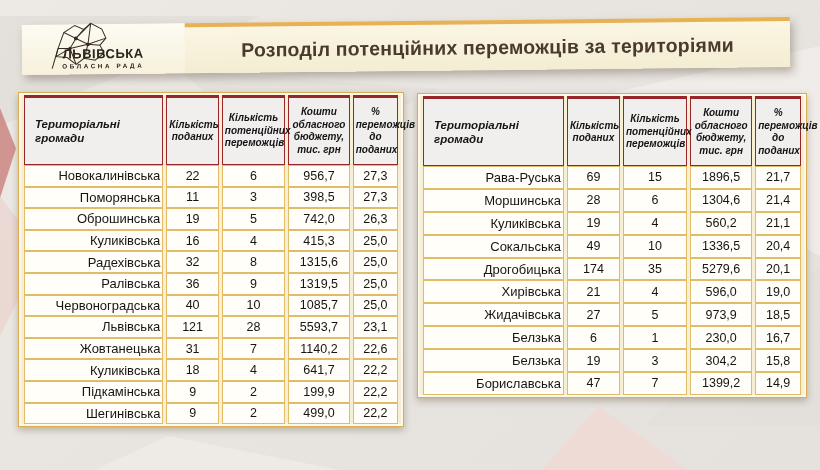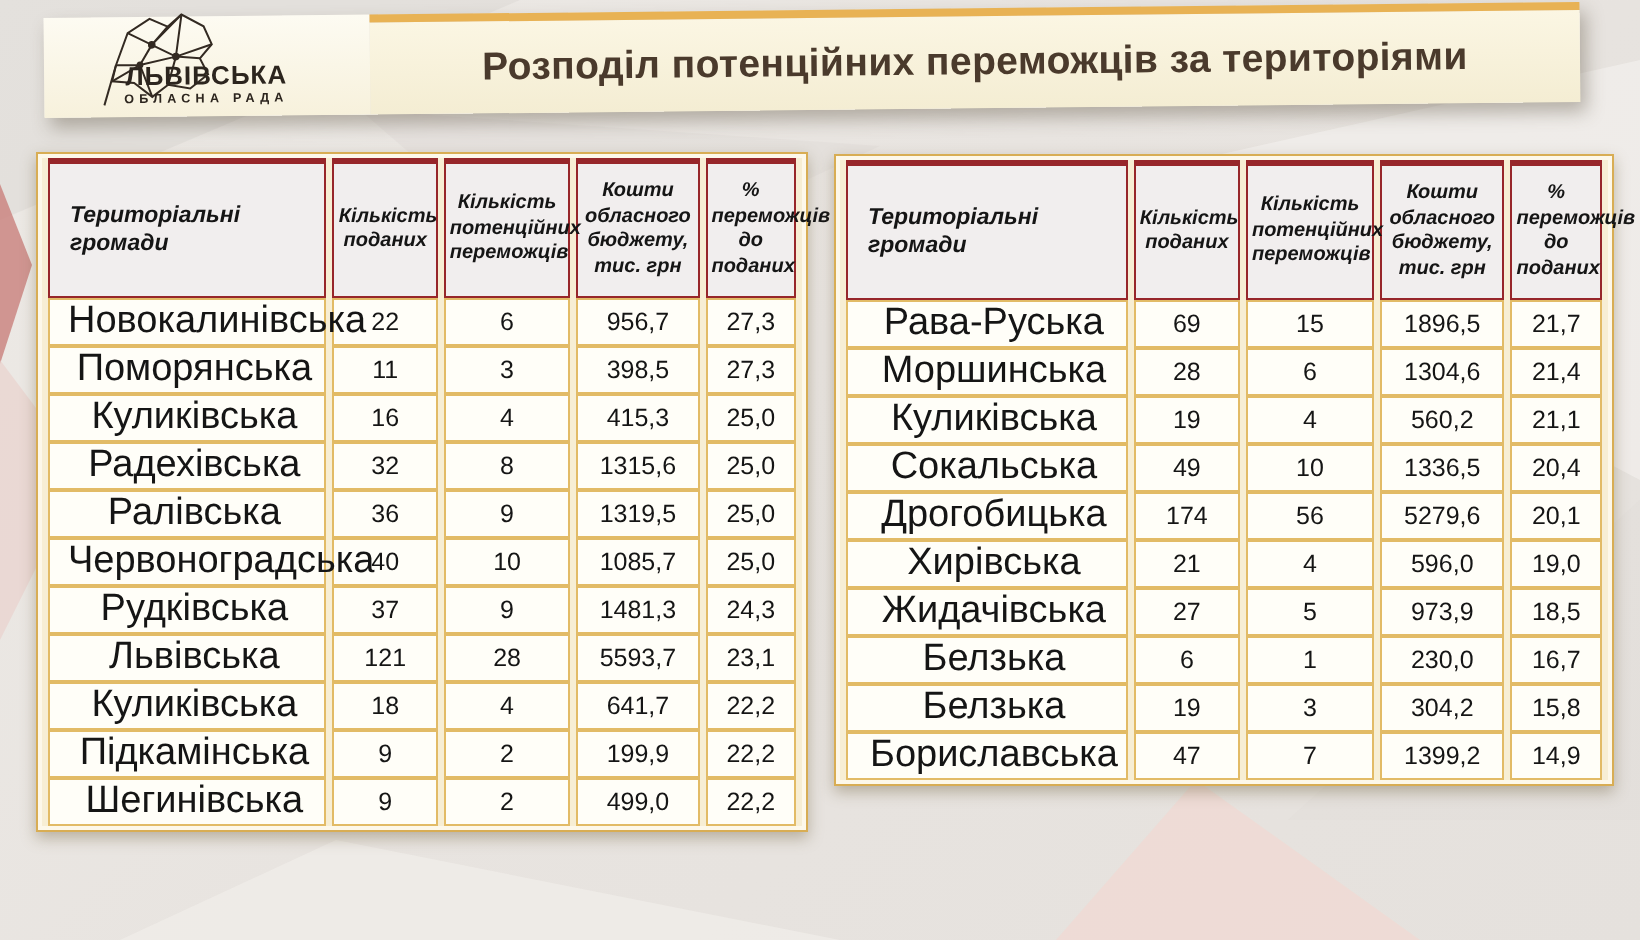--- a/index.html
+++ b/index.html
@@ -1,21 +1,21 @@
 <!DOCTYPE html>
 <html><head>
 <meta charset="utf-8">
 <style>
   html,body{margin:0;padding:0;}
   body{
     width:820px;height:470px;overflow:hidden;position:relative;
     font-family:"Liberation Sans",sans-serif;
     background:linear-gradient(135deg,#edeae6 0%,#e8e4e0 45%,#e5e1dd 100%);
   }
-  .stage{position:absolute;inset:0;}
+  .stage{position:absolute;inset:0;margin-top:16px;}
   
   .poly{position:absolute;pointer-events:none;}
   .p1{left:0;top:0;width:260px;height:110px;background:#ddd9d5;clip-path:polygon(0 0,100% 0,0 100%);opacity:.55;}
   .p2{left:540px;top:30px;width:280px;height:210px;background:#f2efec;clip-path:polygon(100% 0,100% 100%,0 30%);opacity:.7;}
   .p3{left:430px;top:390px;width:280px;height:80px;background:#f0d9d3;clip-path:polygon(35% 100%,60% 0,100% 100%);opacity:.8;}
   .p4{left:0;top:92px;width:16px;height:90px;background:#c97f7c;clip-path:polygon(0 0,100% 45%,0 100%);opacity:.8;}
   .p5{left:0;top:180px;width:60px;height:140px;background:#e9cfc9;clip-path:polygon(0 0,70% 40%,0 100%);opacity:.6;}
   .p6{left:60px;top:420px;width:360px;height:50px;background:#f1eeea;clip-path:polygon(0 100%,30% 0,100% 100%);opacity:.7;}
   .p7{left:600px;top:250px;width:220px;height:160px;background:#e2ded9;clip-path:polygon(100% 0,100% 100%,20% 100%);opacity:.5;}
   .p8{left:180px;top:55px;width:260px;height:90px;background:#dcd8d4;clip-path:polygon(0 0,100% 20%,40% 100%);opacity:.35;}
@@ -57,21 +57,21 @@
   th{
     background:#f1eeee;border:1px solid #97262a;border-top-width:3px;
     font-style:italic;font-weight:bold;font-size:10px;line-height:1.25;
     color:#151515;height:62px;vertical-align:middle;padding:2px 2px;text-align:center;
   }
   th:first-child{text-align:left;padding-left:10px;font-size:11.5px;}
   td{
     background:#fffef8;border:1px solid #e2bb66;
     font-size:12.5px;color:#151515;text-align:center;padding:0 2px;
   }
-  td:first-child{text-align:center;padding-left:9px;font-size:19px;}
+  td:first-child{text-align:right;padding-left:9px;font-size:13px;}
   .tbl-left td{height:19.6px;}
   .tbl-right td{height:20.9px;}
   col.c1{width:38.5%;} col.c2{width:14.5%;} col.c3{width:17.5%;} col.c4{width:17%;} col.c5{width:12.5%;}
 </style>
 </head>
 <body>
 
 <div class="stage">
 
   <div class="poly p1"></div>
@@ -132,20 +132,27 @@
             <td>27,3</td>
           </tr>
           <tr>
             <td>Поморянська</td>
             <td>11</td>
             <td>3</td>
             <td>398,5</td>
             <td>27,3</td>
           </tr>
           <tr>
+            <td>Оброшинська</td>
+            <td>19</td>
+            <td>5</td>
+            <td>742,0</td>
+            <td>26,3</td>
+          </tr>
+          <tr>
             <td>Куликівська</td>
             <td>16</td>
             <td>4</td>
             <td>415,3</td>
             <td>25,0</td>
           </tr>
           <tr>
             <td>Радехівська</td>
             <td>32</td>
             <td>8</td>
@@ -160,32 +167,32 @@
             <td>25,0</td>
           </tr>
           <tr>
             <td>Червоноградська</td>
             <td>40</td>
             <td>10</td>
             <td>1085,7</td>
             <td>25,0</td>
           </tr>
           <tr>
-            <td>Рудківська</td>
-            <td>37</td>
-            <td>9</td>
-            <td>1481,3</td>
-            <td>24,3</td>
-          </tr>
-          <tr>
             <td>Львівська</td>
             <td>121</td>
             <td>28</td>
             <td>5593,7</td>
             <td>23,1</td>
+          </tr>
+          <tr>
+            <td>Жовтанецька</td>
+            <td>31</td>
+            <td>7</td>
+            <td>1140,2</td>
+            <td>22,6</td>
           </tr>
           <tr>
             <td>Куликівська</td>
             <td>18</td>
             <td>4</td>
             <td>641,7</td>
             <td>22,2</td>
           </tr>
           <tr>
             <td>Підкамінська</td>
@@ -248,21 +255,21 @@
           <tr>
             <td>Сокальська</td>
             <td>49</td>
             <td>10</td>
             <td>1336,5</td>
             <td>20,4</td>
           </tr>
           <tr>
             <td>Дрогобицька</td>
             <td>174</td>
-            <td>56</td>
+            <td>35</td>
             <td>5279,6</td>
             <td>20,1</td>
           </tr>
           <tr>
             <td>Хирівська</td>
             <td>21</td>
             <td>4</td>
             <td>596,0</td>
             <td>19,0</td>
           </tr>

